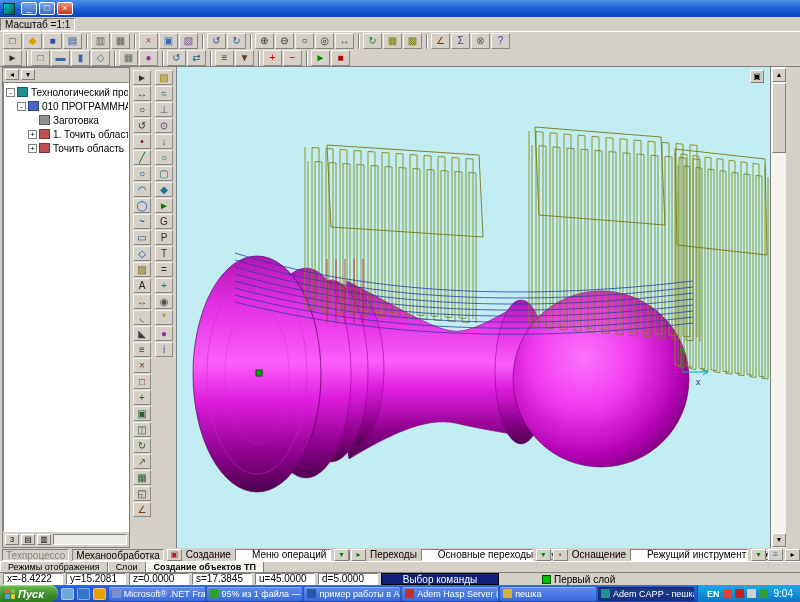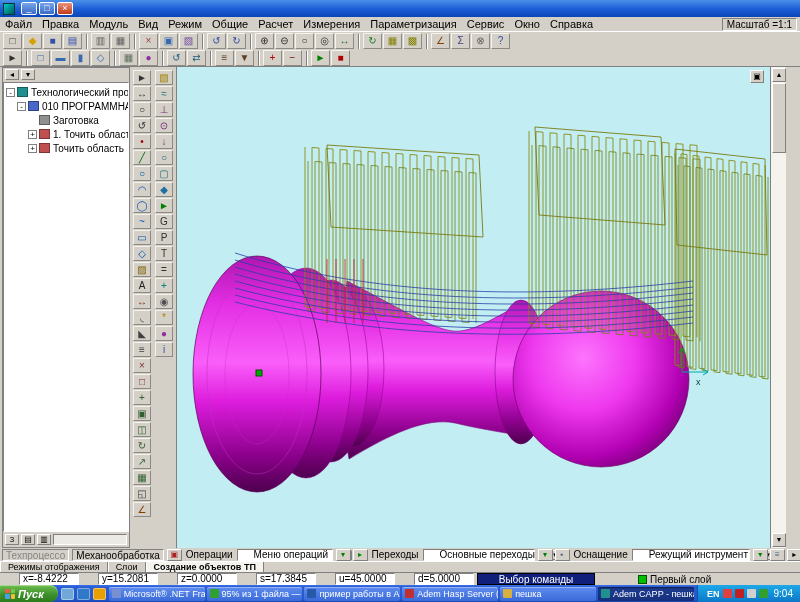--- a/index.html
+++ b/index.html
@@ -55,21 +55,21 @@
   .combo{display:flex;align-items:stretch;border:1px solid;border-color:#808080 #fff #fff #808080;background:#fff;height:12px;}
   .combo .val{padding:0 16px;line-height:10px;font-size:10px;}
   .combo .arrow{width:12px;background:#D4D0C8;border:1px solid;border-color:#fff #808080 #808080 #fff;font-size:6px;line-height:9px;text-align:center;}
   .bb-btn{width:15px;height:12px;border:1px solid;border-color:#fff #808080 #808080 #fff;background:#D4D0C8;font-size:8px;line-height:10px;text-align:center;flex:none;}
   
   #tabsrow{position:absolute;left:0;top:561px;width:800px;height:11px;background:#D4D0C8;display:flex;align-items:stretch;font-size:9px;border-top:1px solid #fff;}
   .stat-tab{padding:0 7px;line-height:10px;border-right:1px solid #808080;border-left:1px solid #fff;}
   .stat-tab.active{background:#F4F3EE;font-weight:bold;}
   
   #coordbar{position:absolute;left:0;top:572px;width:800px;height:13px;background:#D4D0C8;display:flex;align-items:center;gap:3px;padding:0 3px;font-size:10px;border-top:1px solid #808080;}
-  .coord-field{border:1px solid;border-color:#808080 #fff #fff #808080;background:#fff;padding:0 3px;height:12px;line-height:10px;min-width:60px;margin-left:16px;}
+  .coord-field{border:1px solid;border-color:#808080 #fff #fff #808080;background:#fff;padding:0 3px;height:12px;line-height:10px;min-width:60px;}
   .command-box{background:#10207A;color:#fff;padding:0 10px;height:12px;line-height:11px;border:1px solid #000;min-width:118px;text-align:center;}
   .layer-swatch{width:9px;height:9px;border:1px solid #005000;margin-left:40px;}
   
   #taskbar{position:absolute;left:0;top:585px;width:800px;height:17px;background:linear-gradient(180deg,#3C76E8 0%,#2A5CD6 10%,#2456CE 85%,#1A44B0 100%);display:flex;align-items:center;color:#fff;}
   .start-btn{height:17px;padding:0 14px 0 5px;background:linear-gradient(180deg,#6CBF4C,#3C8C2C 60%,#2C7C1C);border-radius:0 8px 8px 0;display:flex;align-items:center;gap:3px;font-weight:bold;font-style:italic;font-size:11px;box-shadow:inset 0 1px 1px rgba(255,255,255,.45);flex:none;}
   .win-logo{width:10px;height:10px;display:grid;grid-template-columns:1fr 1fr;grid-template-rows:1fr 1fr;gap:1px;flex:none;}
   .win-logo span{border-radius:1px;}
   .ql-icon{width:13px;height:12px;margin-left:3px;border-radius:2px;flex:none;border:1px solid rgba(255,255,255,.4);}
   #task-area{display:flex;flex:1;overflow:hidden;margin:0 3px;gap:2px;}
   .task-btn{flex:1 1 0;max-width:96px;height:14px;background:linear-gradient(180deg,#5E8CF0,#3A6AD8);border-radius:2px;display:flex;align-items:center;padding:0 3px;gap:3px;font-size:9px;overflow:hidden;white-space:nowrap;box-shadow:inset 0 1px 0 rgba(255,255,255,.35);}
@@ -85,34 +85,20 @@
 <div id="titlebar">
   <div class="app-icon"></div>
   <div id="win-buttons" style="display:flex;">
       <div class="winbtn">_</div>
       <div class="winbtn">□</div>
       <div class="winbtn close">×</div>
     </div>
 </div>
 
 <div id="menubar">
-  <div id="menu-items">
-      <div class="menu-item">Файл</div>
-      <div class="menu-item">Правка</div>
-      <div class="menu-item">Модуль</div>
-      <div class="menu-item">Вид</div>
-      <div class="menu-item">Режим</div>
-      <div class="menu-item">Общие</div>
-      <div class="menu-item">Расчет</div>
-      <div class="menu-item">Измерения</div>
-      <div class="menu-item">Параметризация</div>
-      <div class="menu-item">Сервис</div>
-      <div class="menu-item">Окно</div>
-      <div class="menu-item">Справка</div>
-    </div>
   <div class="scale-box">Масштаб =1:1</div>
 </div>
 
 <div id="toolbar1" class="toolbar-row">
     <div class="tb-btn">
       <span class="glyph" style="color: rgb(64, 64, 64);">□</span>
     </div>
     <div class="tb-btn">
       <span class="glyph" style="color: rgb(216, 160, 0);">◆</span>
     </div>
@@ -495,21 +481,21 @@
   <div class="scroll-thumb"></div>
   <div class="scroll-arrow bottom">▼</div>
 </div>
 
 <div id="bottombar">
   <div class="sunken-box disabled">Техпроцессо</div>
   <div class="sunken-box">Механообработка</div>
   <span id="bb-icons-left" style="display:flex;gap:2px;">
       <div class="bb-btn"><span class="glyph" style="color: rgb(176, 32, 32);">▣</span></div>
     </span>
-  <span class="bb-label">Операции</span>
+  <span class="bb-label">Создание</span>
   <div class="combo" style="width:96px;">
     <span class="val" style="flex:1;">Меню операций</span>
     <span class="arrow">▼</span>
   </div>
   <span id="bb-icons-ops" style="display:flex;gap:2px;">
       <div class="bb-btn"><span class="glyph" style="color: rgb(0, 128, 0);">▾</span></div>
       <div class="bb-btn"><span class="glyph" style="color: rgb(0, 128, 0);">▸</span></div>
     </span>
   <span class="bb-label">Переходы</span>
   <div class="combo" style="width:112px;">

